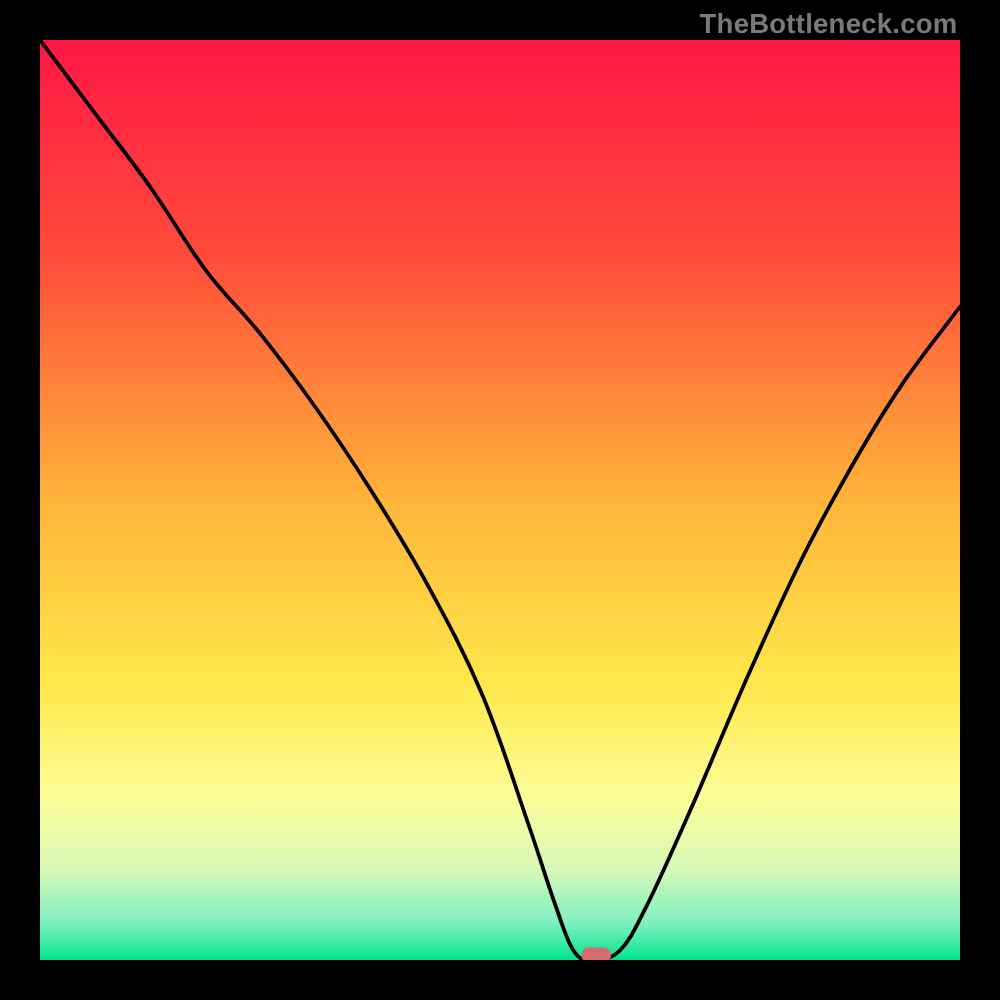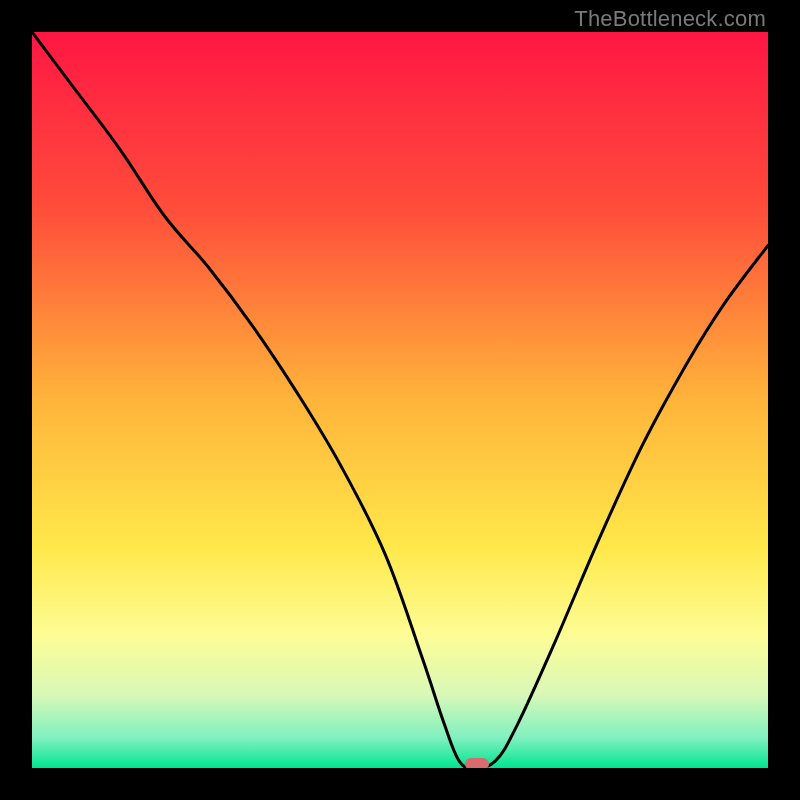--- a/index.html
+++ b/index.html
@@ -30,21 +30,21 @@
   }
   .curve-svg {
     position: absolute;
     inset: 0;
   }
   .watermark {
     position: absolute;
     right: 34px;
     top: 6px;
     font-size: 22px;
-    font-weight: 400;
+    font-weight: 700;
     color: #7a7a7a;
     letter-spacing: 0.2px;
   }
   .marker {
     position: absolute;
     width: 24px;
     height: 12px;
     border-radius: 6px;
     background: #d86b6e;
     transform: translate(-50%, -50%);

